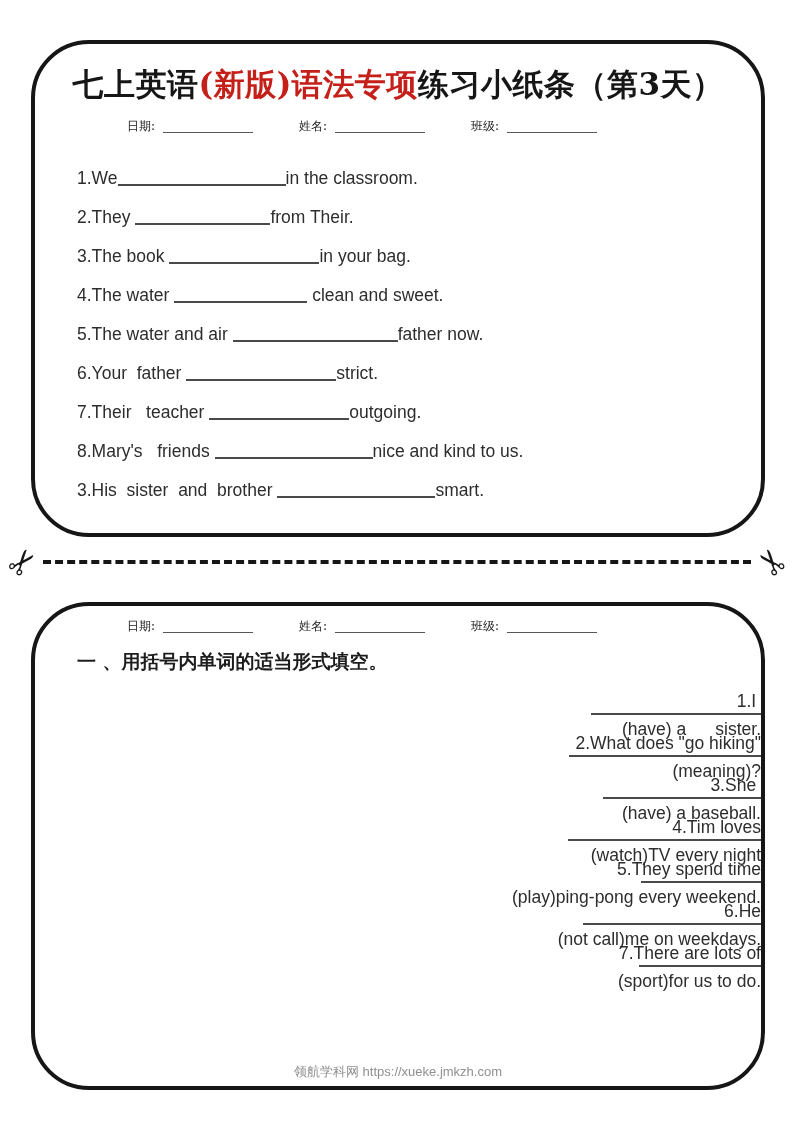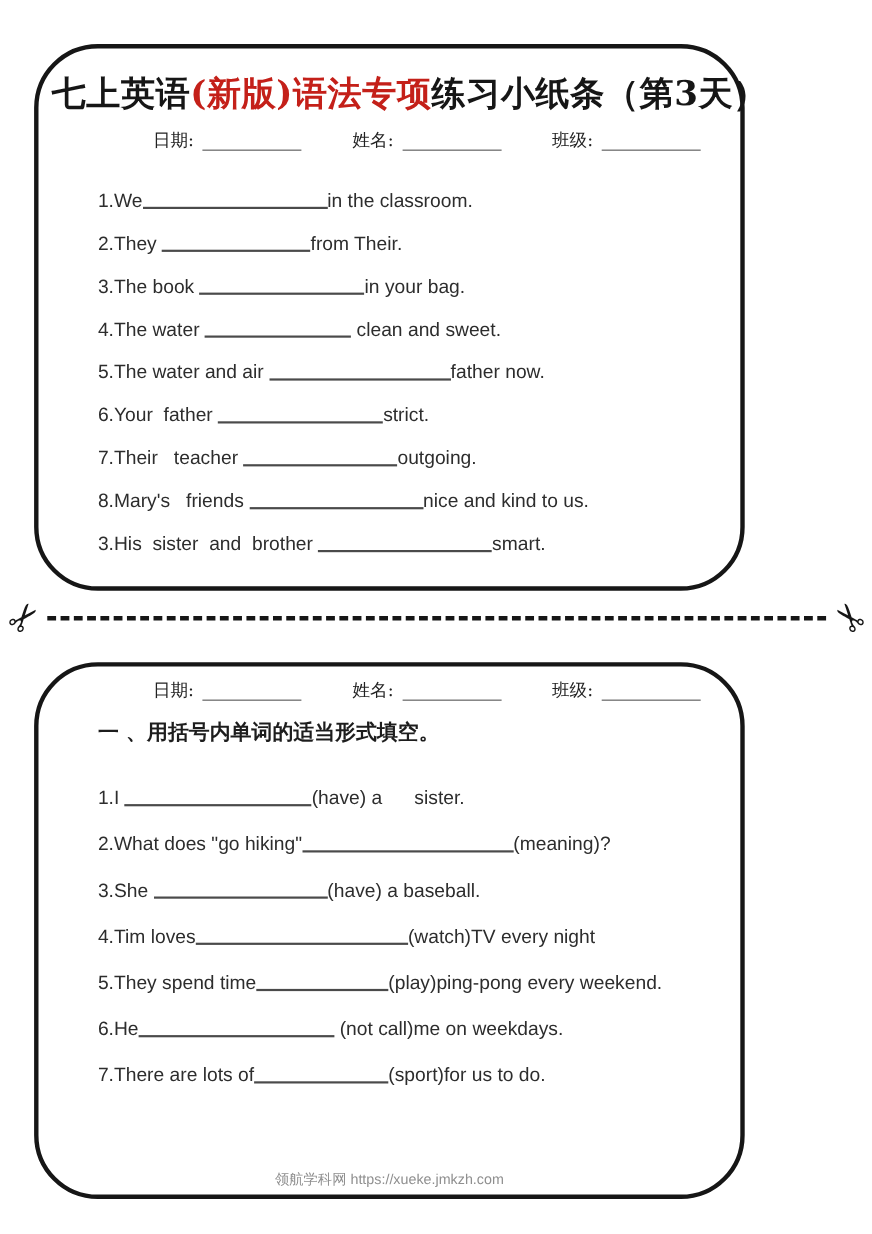--- a/index.html
+++ b/index.html
@@ -10,46 +10,46 @@
     --footer:#8f8f8f;
   }
   *{box-sizing:border-box;}
   html,body{margin:0;padding:0;}
   body{
     width:793px;height:1122px;position:relative;background:#ffffff;
     font-family:"Liberation Sans","DejaVu Sans",sans-serif;
     overflow:hidden;
   }
   .card{
-    position:absolute;left:31px;width:646px;background:#ffffff;
-    border:4px solid var(--ink);border-radius:58px;padding-left:12px;
+    position:absolute;left:31px;width:734px;background:#ffffff;
+    border:4px solid var(--ink);border-radius:58px;
   }
   #card1{top:40px;height:497px;}
   #card2{top:602px;height:488px;}
   .title{
     text-align:center;margin-top:20px;
     font-size:31px;font-weight:bold;color:var(--ink);
     font-family:"DejaVu Serif","Liberation Serif",serif;
     white-space:nowrap;letter-spacing:0.5px;
   }
   .title .red{color:var(--red);}
   .fields-row{
     display:flex;align-items:flex-end;gap:46px;
-    margin:12px 0 0 92px;font-size:16px;color:#222222;
+    margin:12px 0 0 92px;font-size:12px;color:#222222;
     font-family:"DejaVu Serif","Liberation Serif",serif;
   }
   .field{display:flex;align-items:flex-end;}
   .field-label{white-space:pre;}
   .field-blank{
     display:inline-block;width:90px;height:0;
     border-bottom:1.5px solid #555555;margin:0 0 2px 8px;
   }
   .ex-list{margin:16px 0 0 42px;}
   #card1 .ex-row{height:39px;}
-  #card2 .ex-row{height:42px;}
+  #card2 .ex-row{height:42px;flex-direction:column;}
   .ex-row{
     display:flex;align-items:flex-end;
     font-size:17.5px;color:var(--text);
   }
   .ex-text{white-space:pre;line-height:1.25;}
   .ex-blank{
     display:inline-block;height:0;
     border-bottom:2px solid var(--blank);
     margin-bottom:4px;flex:0 0 auto;
   }

